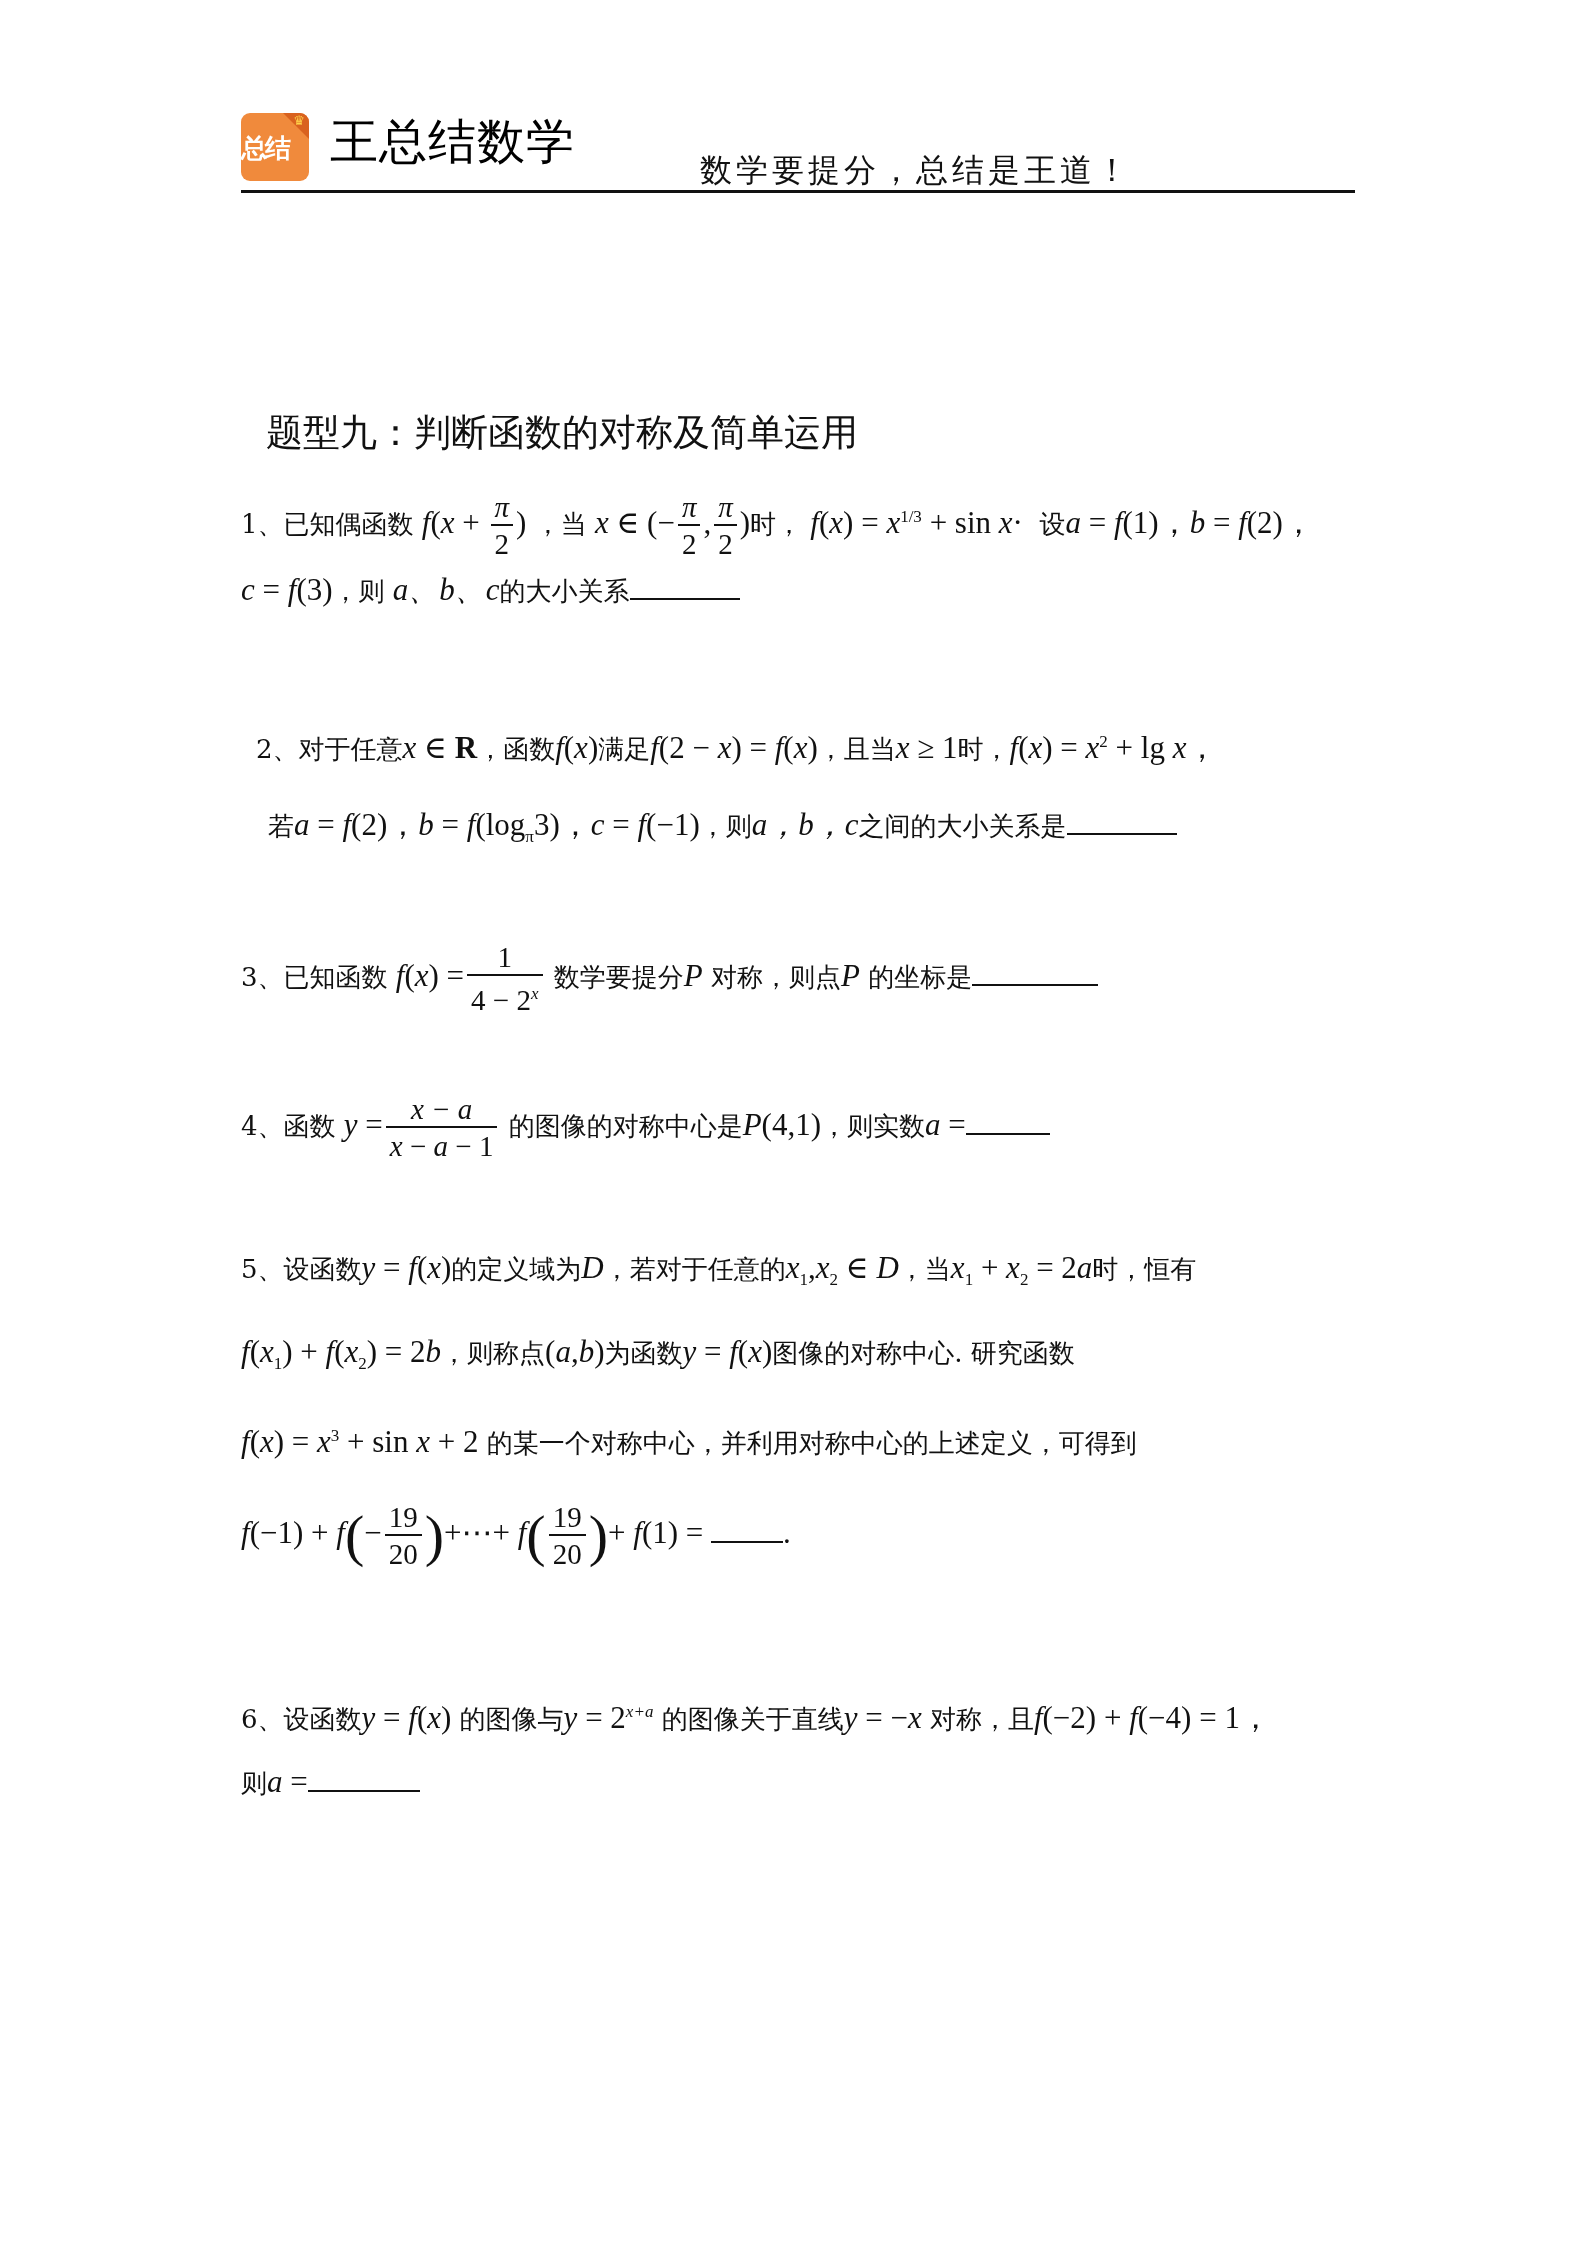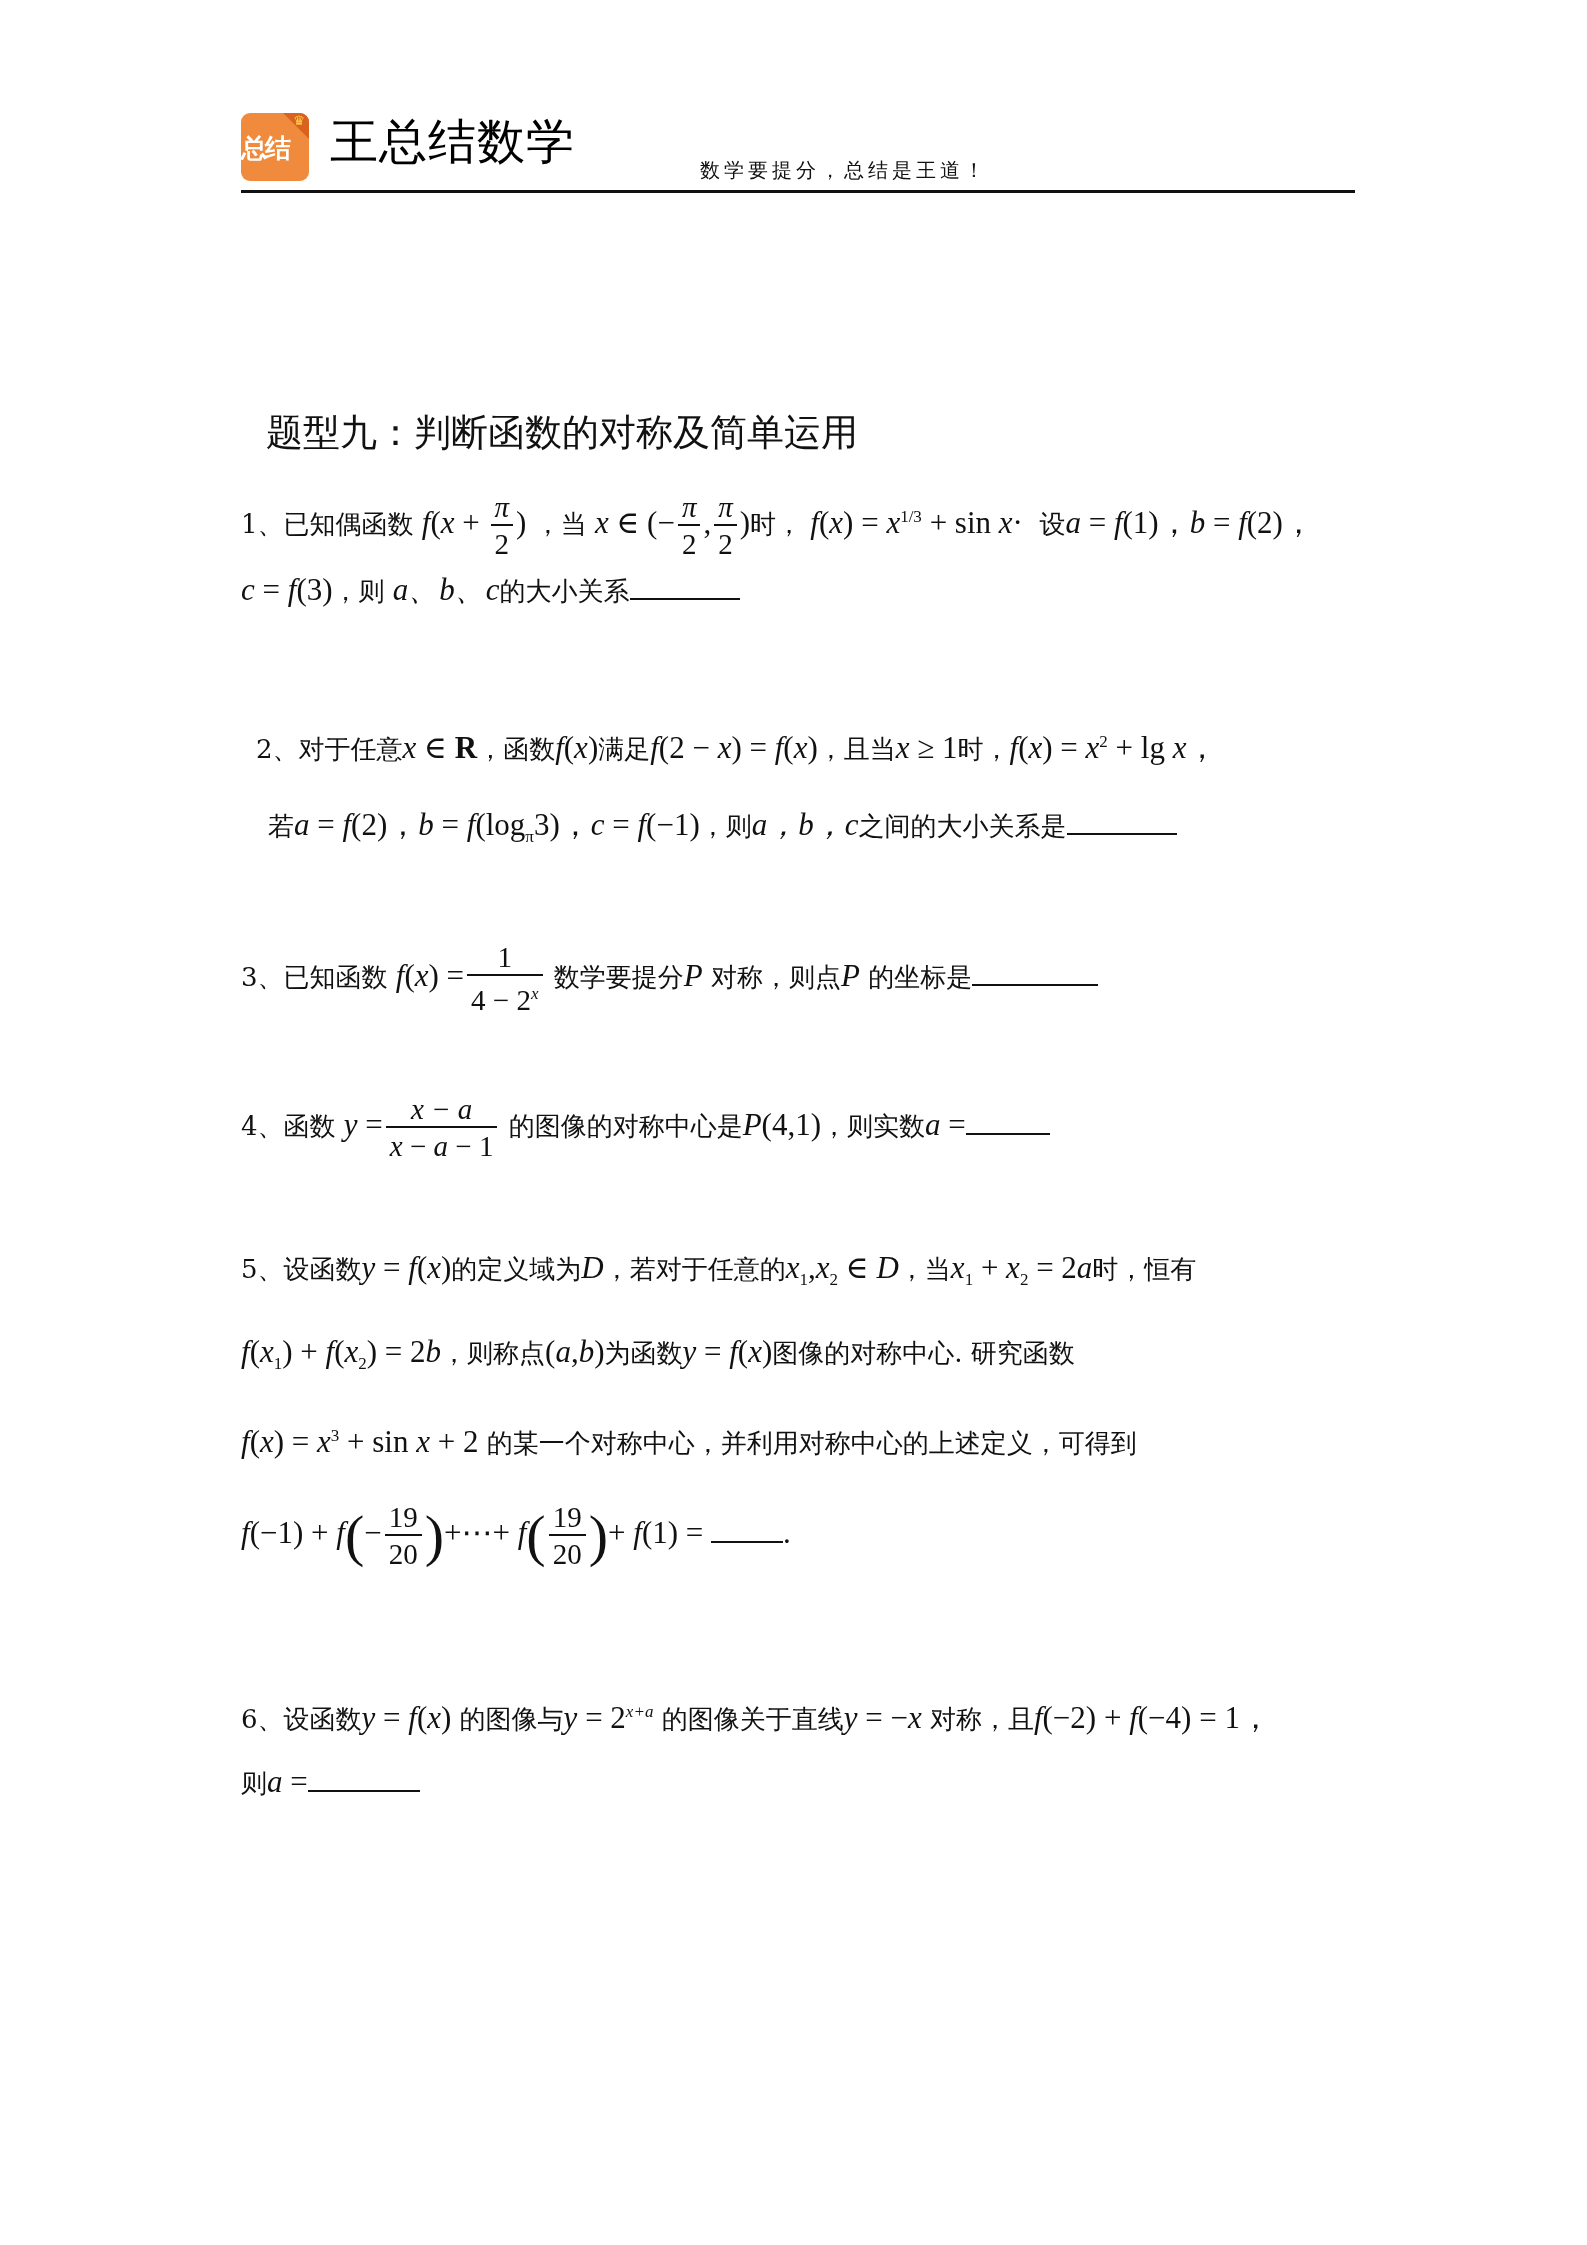--- a/index.html
+++ b/index.html
@@ -9,21 +9,21 @@
   
   .logo-badge { position: absolute; left: 241px; top: 113px; width: 68px; height: 68px;
                 background: #f08a3c; border-radius: 9px; overflow: hidden; }
   .logo-badge .corner { position: absolute; right: 0; top: 0; width: 0; height: 0;
                 border-top: 26px solid #d9621f; border-left: 26px solid transparent; }
   .logo-badge .crown { position: absolute; right: 4px; top: 1px; font-size: 13px; color: #ffd34a; line-height: 1; }
   .logo-badge .badge-text { position: absolute; left: 0; right: 0; top: 18px; 
                 color: #fff; font-family: "DejaVu Sans", sans-serif; font-weight: bold; font-size: 26px; letter-spacing: -2px; }
   .brand-name { position: absolute; left: 330px; top: 112px; font-family: Liberation Sans, sans-serif;
                 font-size: 48px; color: #000000; letter-spacing: 1px; line-height: 60px; }
-  .slogan { position: absolute; left: 700px; top: 148px; font-size: 20px; letter-spacing: 4px;
+  .slogan { position: absolute; left: 700px; top: 148px; font-size: 32px; letter-spacing: 4px;
             font-family: "DejaVu Serif", serif; line-height: 44px; }
   .header-rule { position: absolute; left: 241px; top: 190px; width: 1114px; height: 3px; background: #111; }
 
   
   .section-title { position: absolute; left: 241px; top: 408px; font-family: "DejaVu Sans", sans-serif;
                    font-size: 37px; line-height: 50px; margin-left: 25px; }
 
   
   .line { position: absolute; font-size: 26px; line-height: 40px; white-space: nowrap; }
   .m { font-family: "Liberation Serif", "DejaVu Serif", serif; font-size: 31px; }

